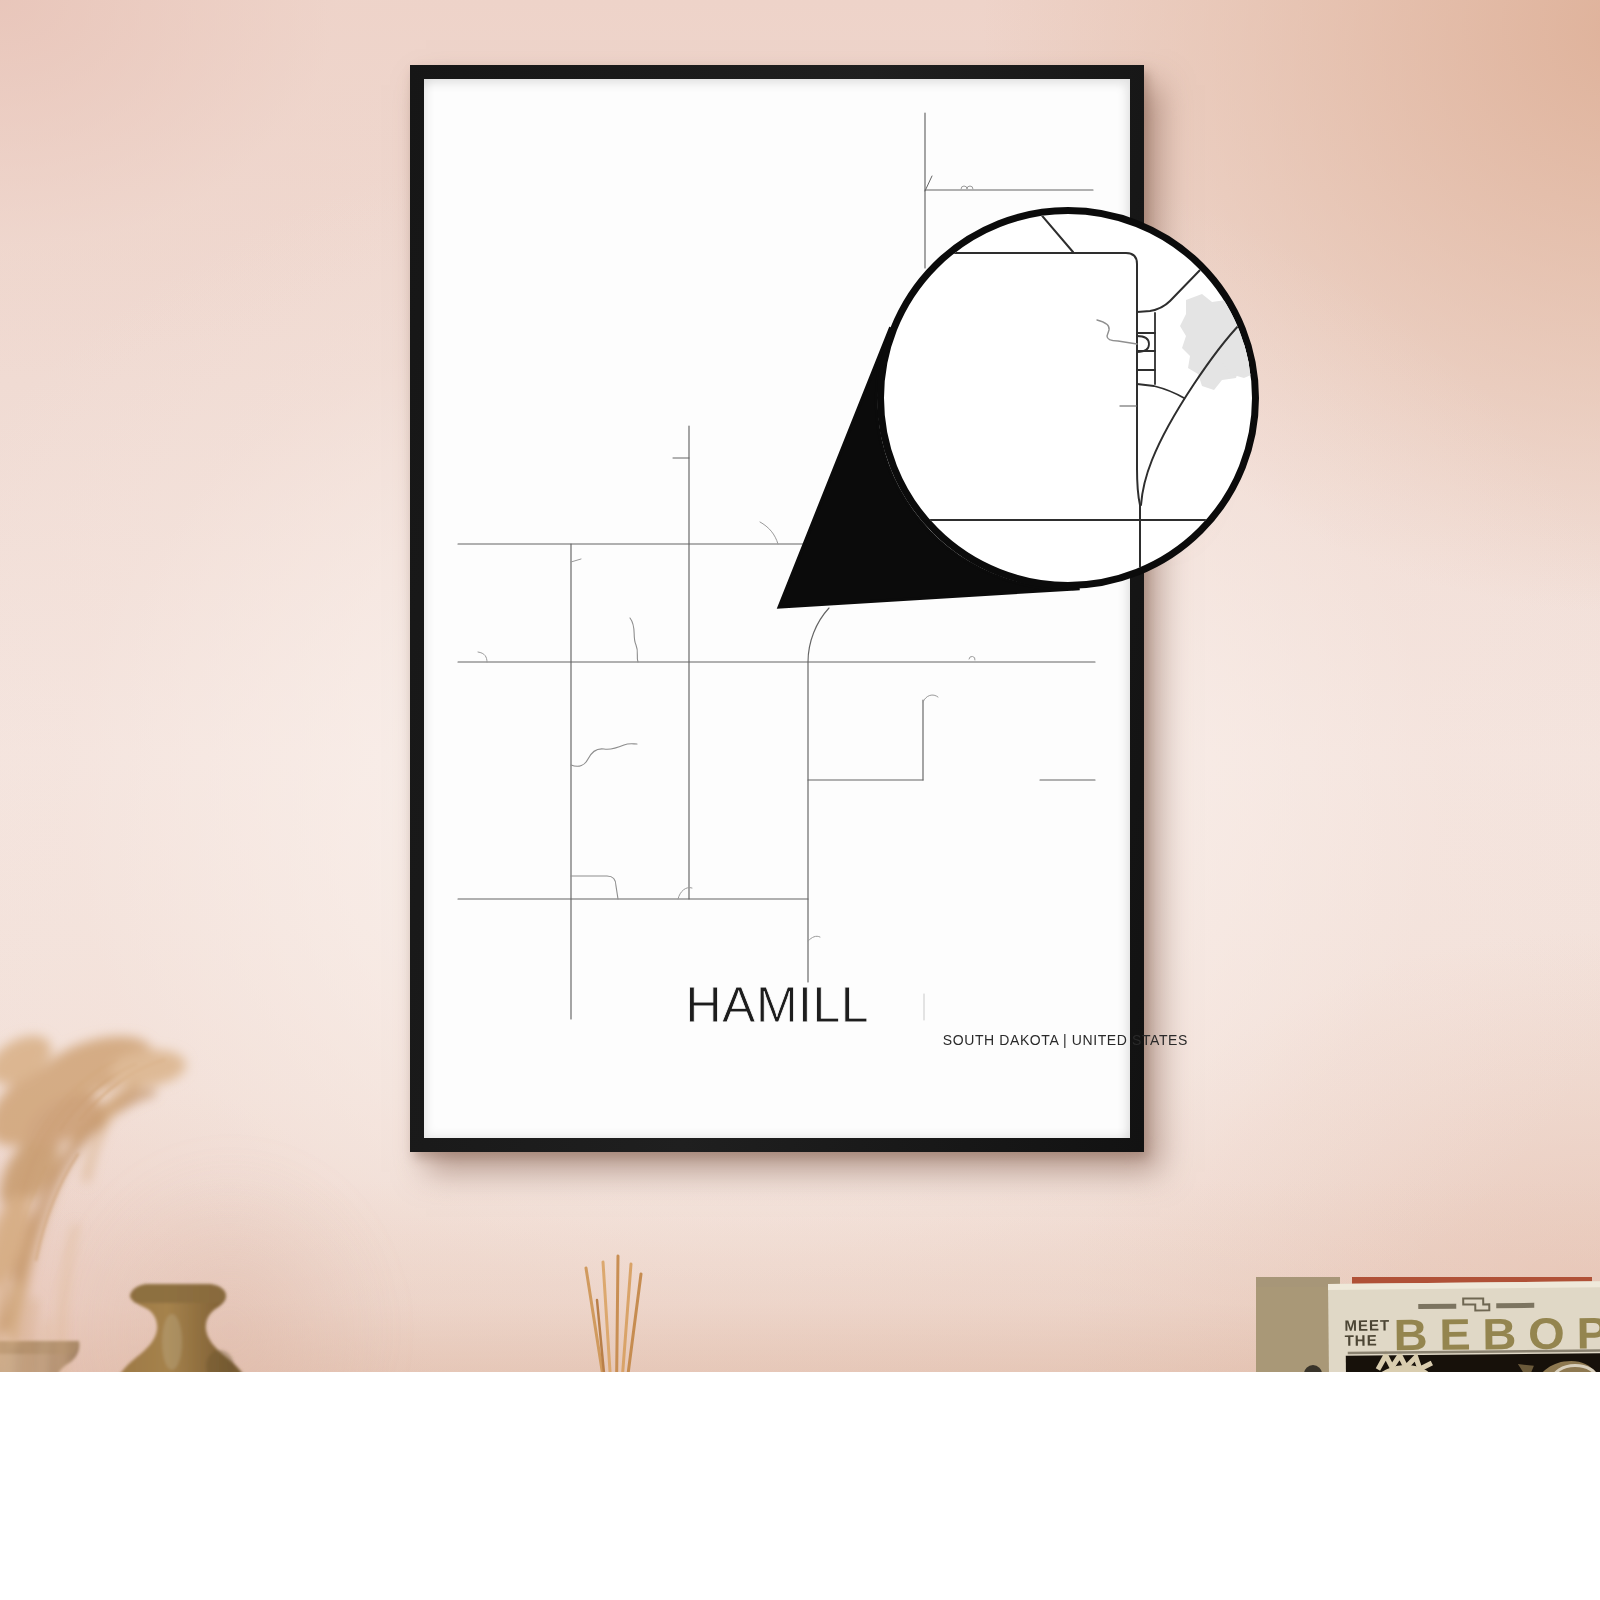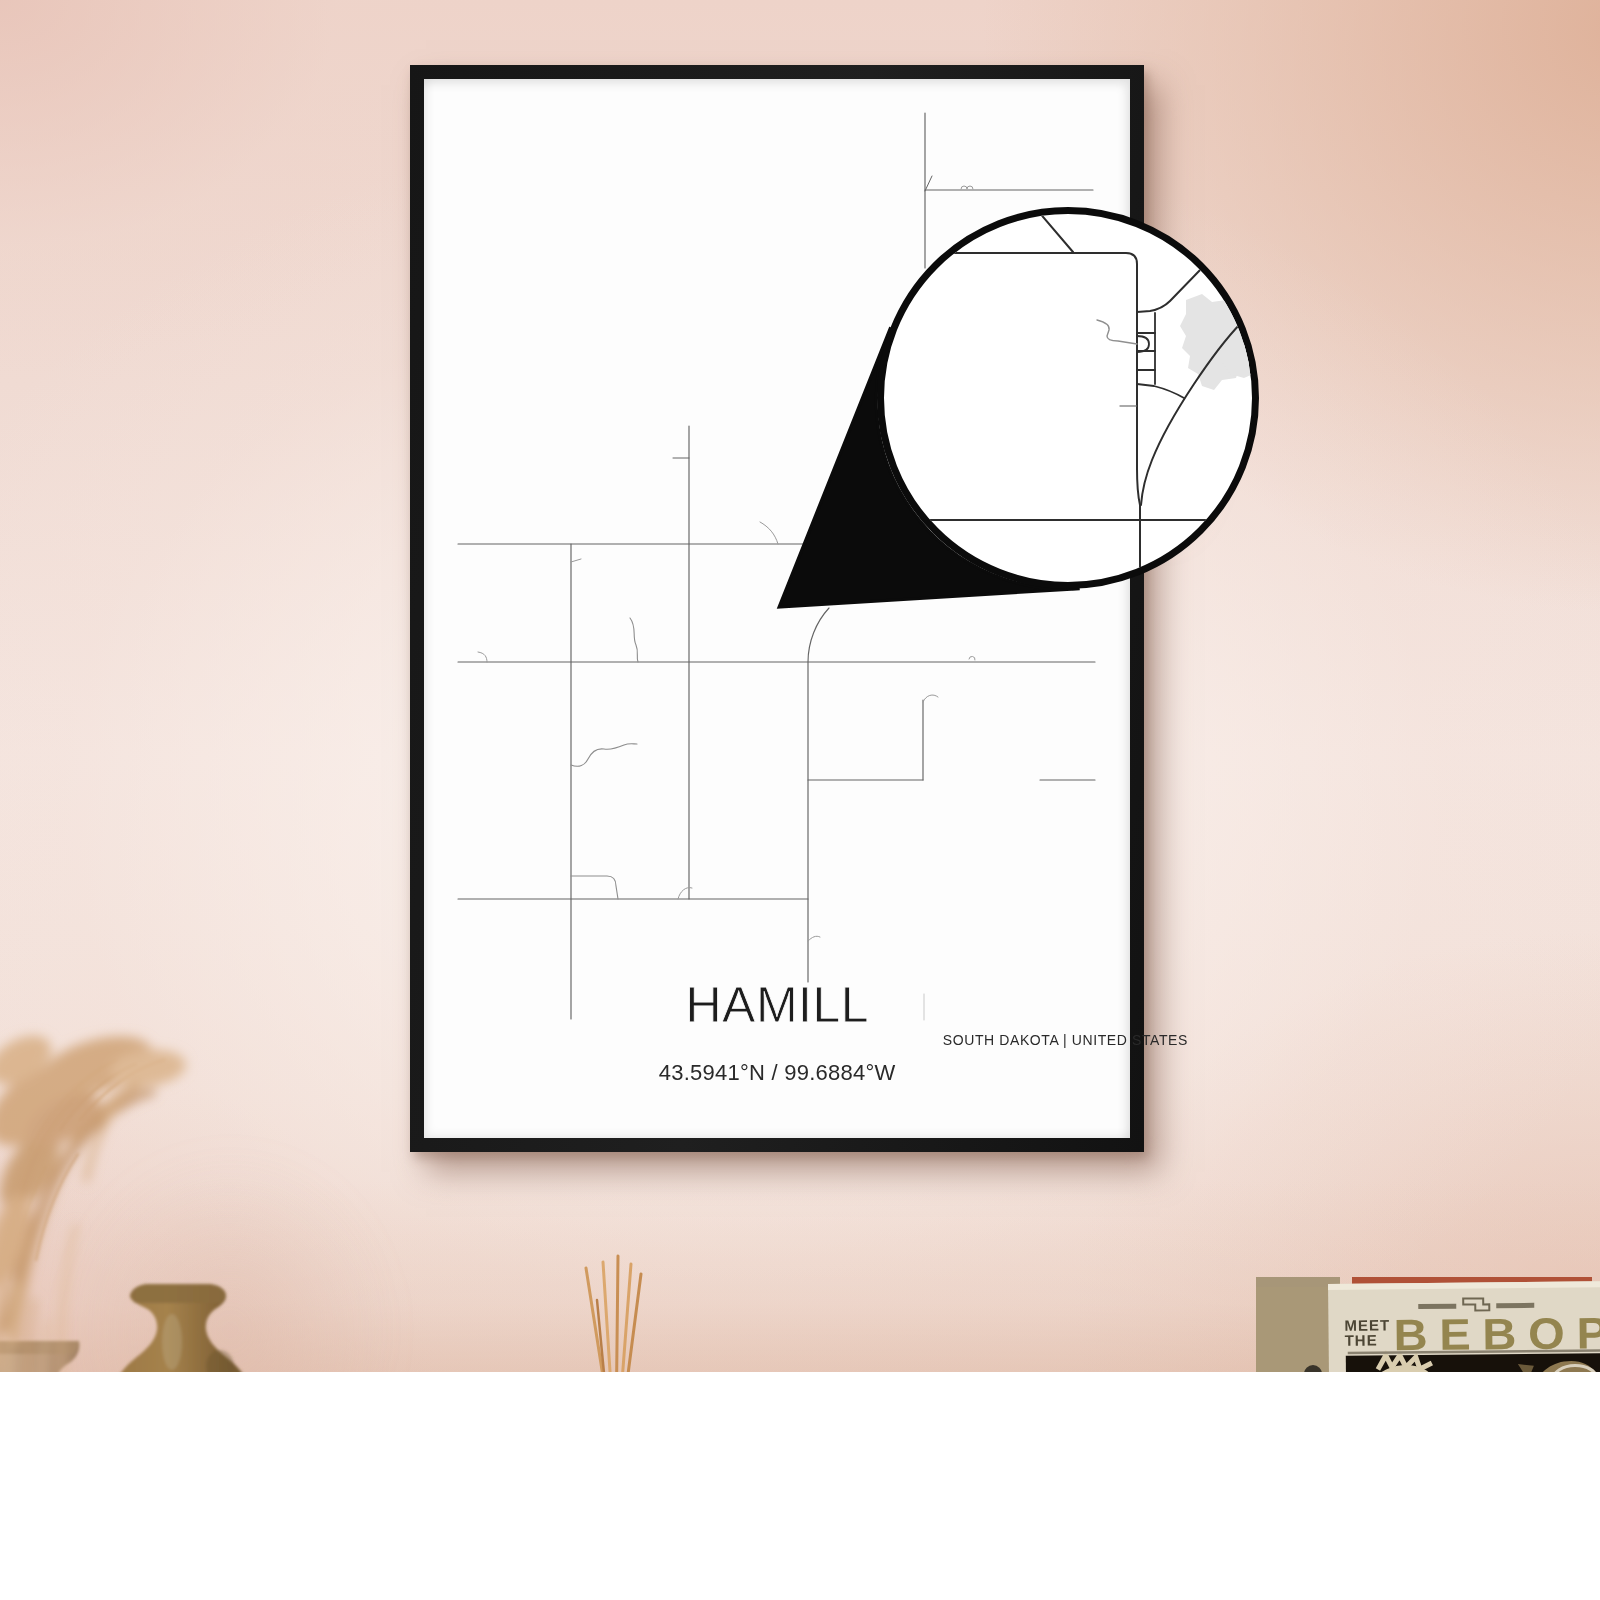--- a/index.html
+++ b/index.html
@@ -86,22 +86,20 @@
       <path d="M924 994 V1020" stroke="#c9c9c9" stroke-width="1"></path>
     </g>
   </svg>
 
   <div class="abs" style="left:410px;top:980px;width:734px;text-align:center;letter-spacing:0.5px;text-indent:0.5px;
        font-size:50px;color:#1d1d1d;line-height:1;-webkit-text-stroke:0.8px #fdfdfd;">HAMILL</div>
 
   <div class="abs" style="left:410px;top:1033px;width:734px;text-align:right;letter-spacing:0.6px;text-indent:0.6px;
        font-size:14px;color:#2a2a2a;line-height:1;margin-left:44px;">SOUTH DAKOTA | UNITED STATES</div>
 
-  <div class="abs" style="left:410px;top:1062px;width:734px;text-align:center;letter-spacing:0.25px;text-indent:0.25px;
-       font-size:22px;color:#2a2a2a;line-height:1;">43.5941°N / 99.6884°W</div>
 
   <div class="abs" style="left:1146px;top:240px;width:140px;height:400px;overflow:hidden;">
      <div style="position:absolute;left:-60px;top:10px;width:160px;height:340px;border-radius:50%;
           background:radial-gradient(closest-side, rgba(140,100,84,0.38), rgba(140,100,84,0) 78%);filter:blur(14px);"></div>
   </div>
   <svg class="abs" style="left:0;top:0;" width="1600" height="1600" viewBox="0 0 1600 1600">
 
     <path d="M779 607 L890.6 327.2 A189.5 189.5 0 0 0 1079.7 588.7 Z" fill="#0b0b0b" stroke="#0b0b0b" stroke-width="3"></path>
 
     <circle cx="1068" cy="398" r="187.5" fill="#ffffff" stroke="#0b0b0b" stroke-width="7"></circle>

